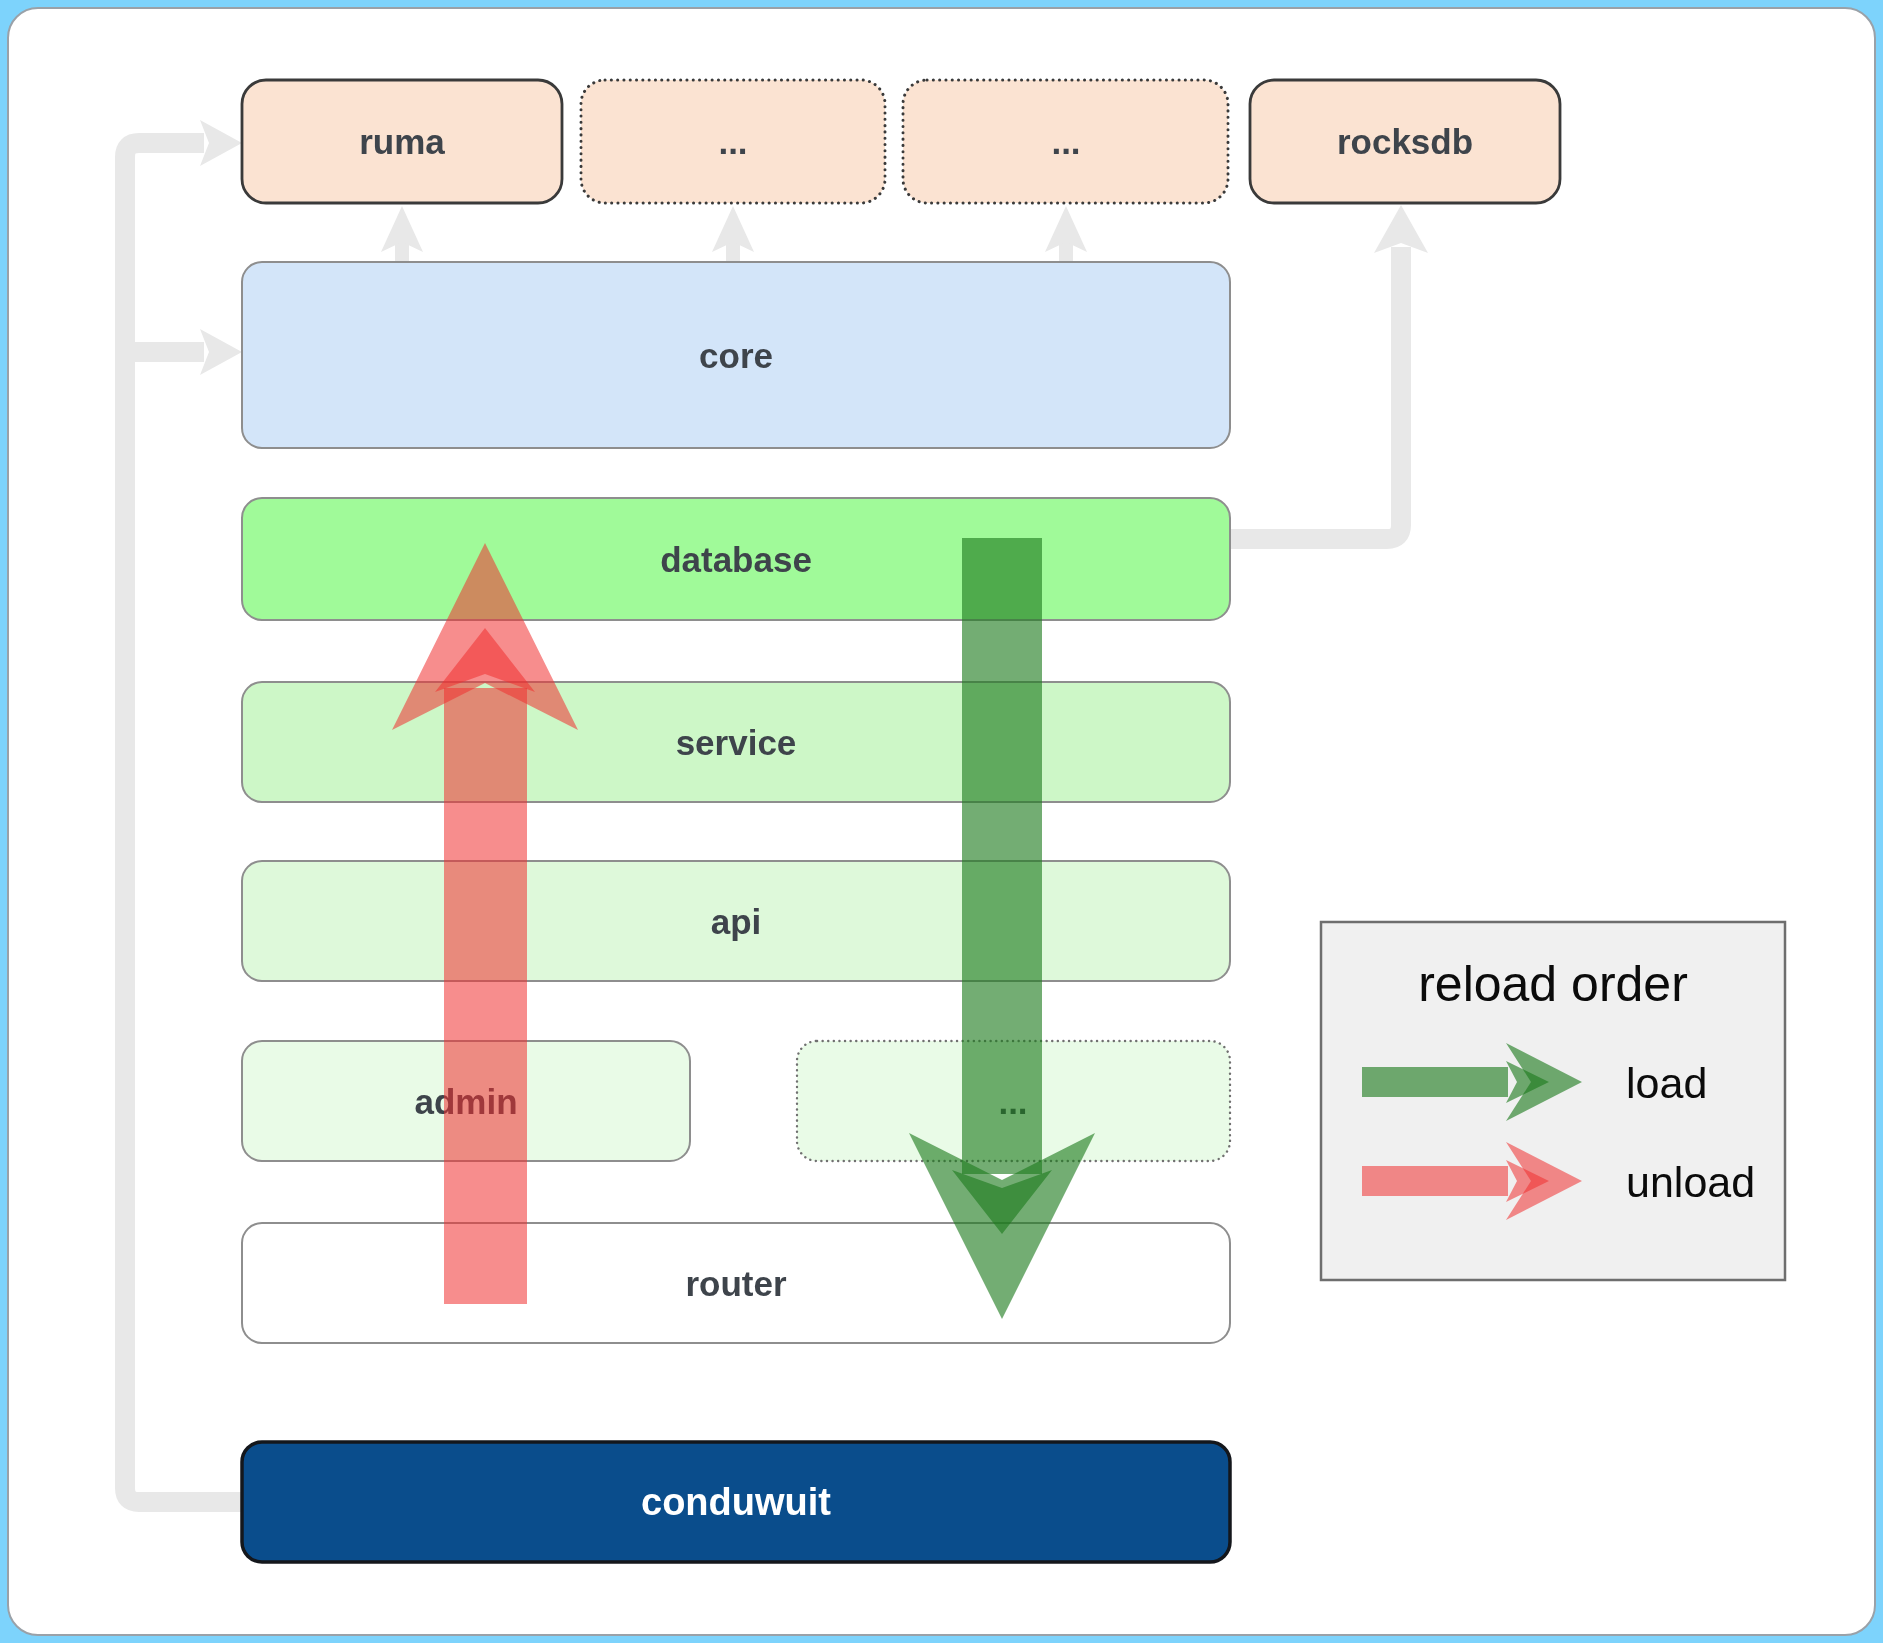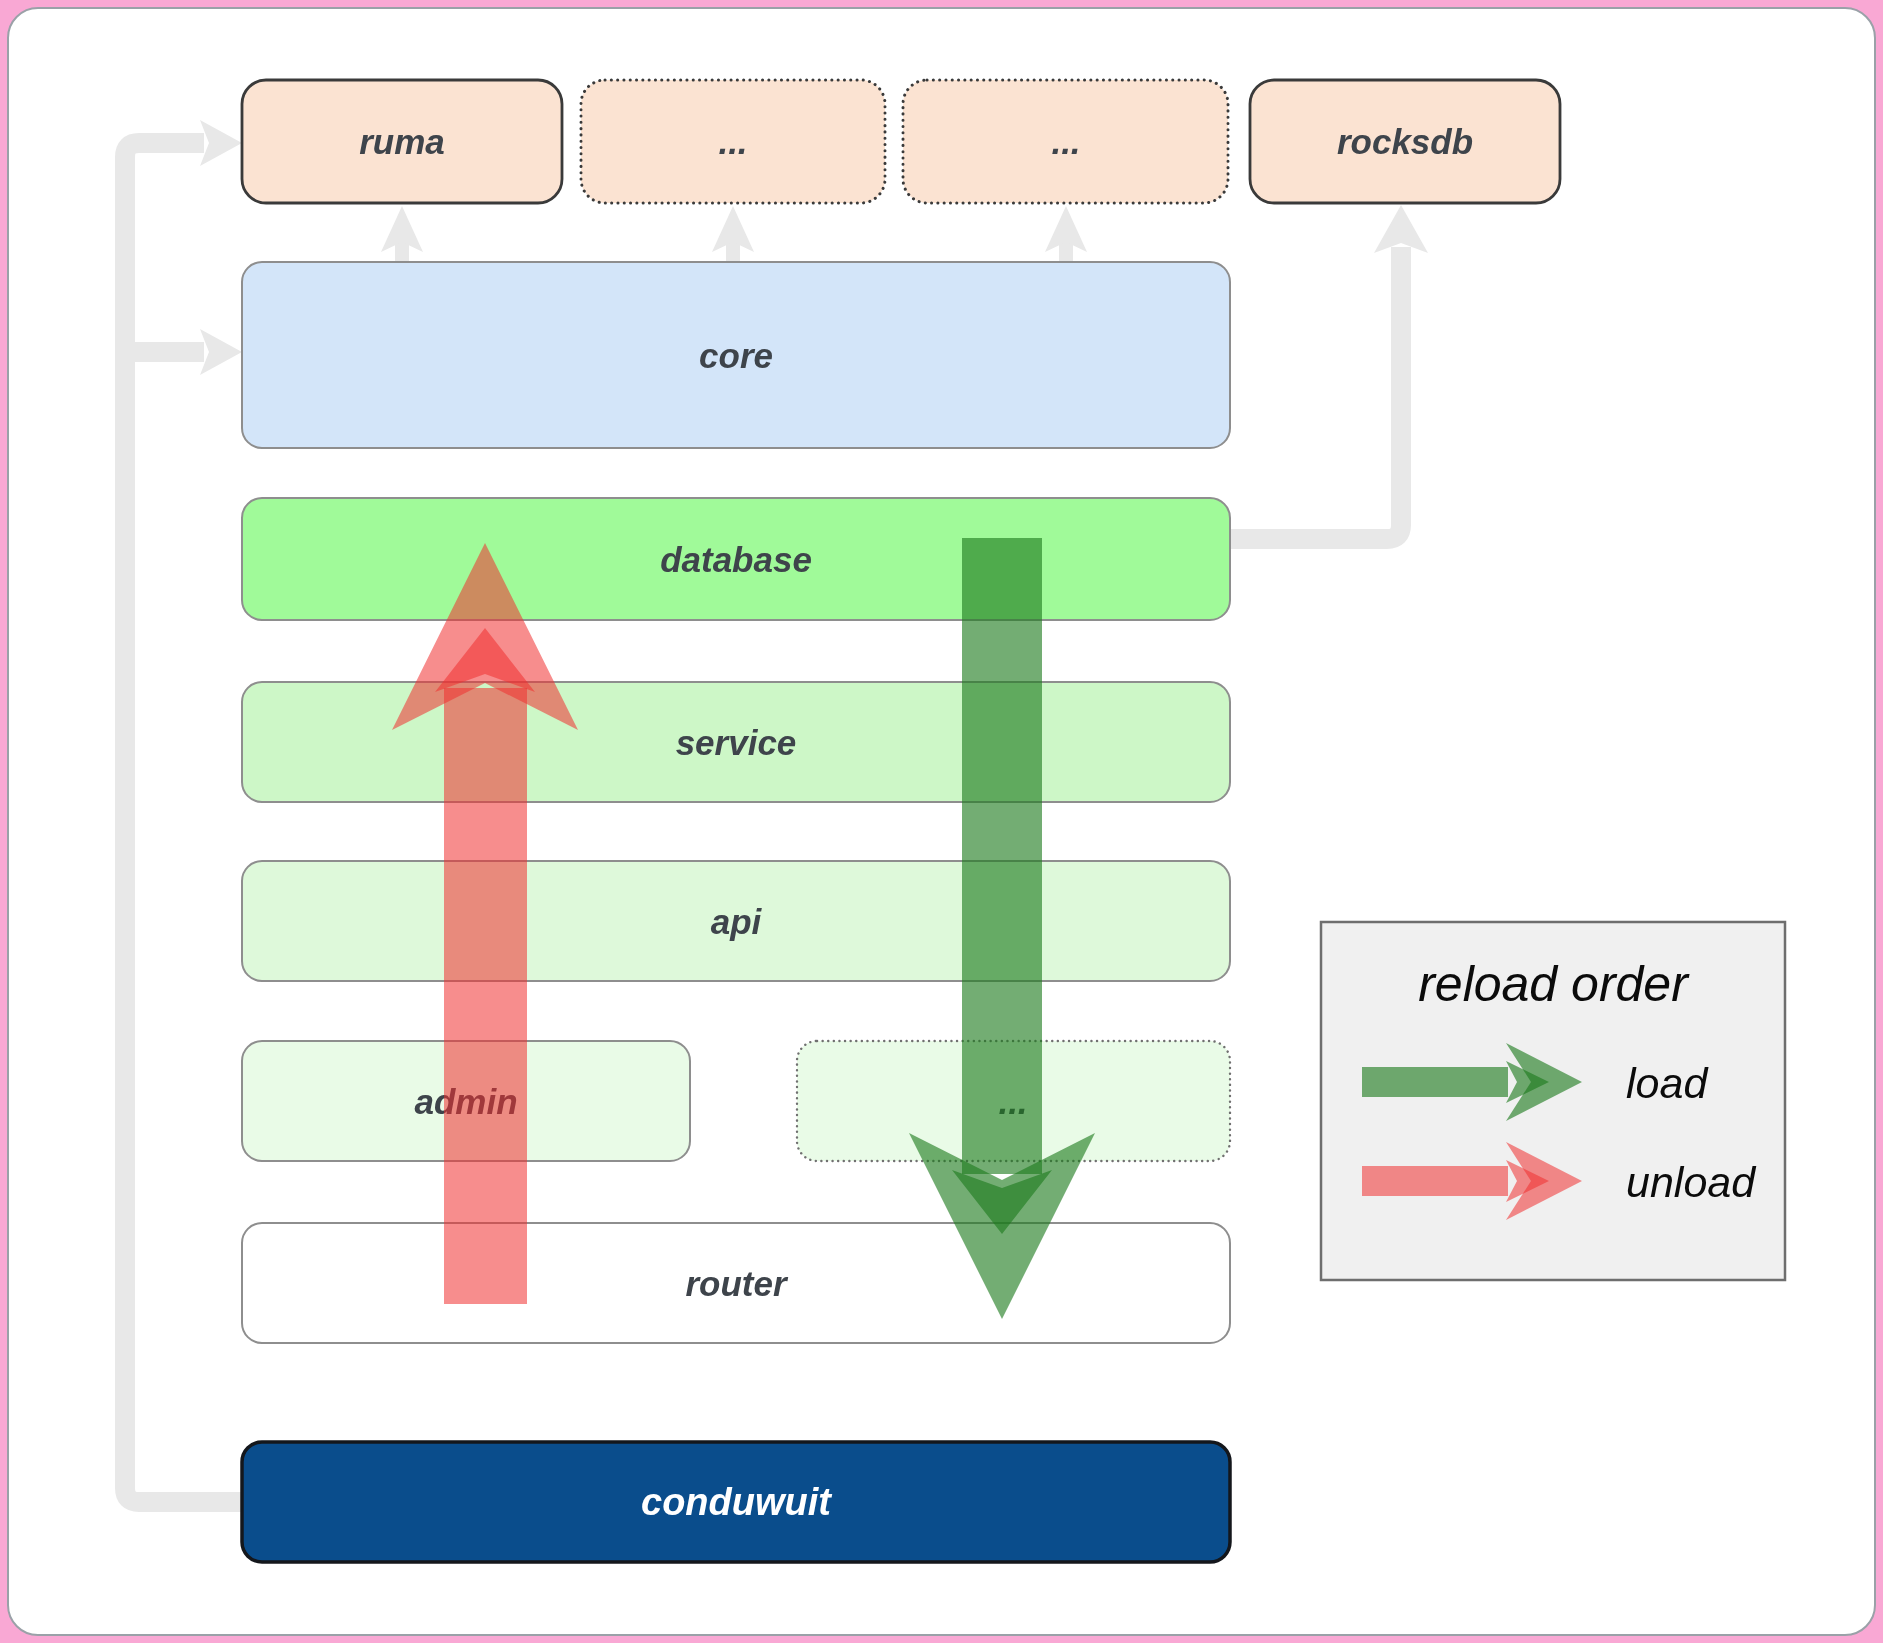--- a/index.html
+++ b/index.html
@@ -1,17 +1,17 @@
 <!DOCTYPE html>
 <html><head>
 <meta charset="utf-8">
 <style>
   html,body{margin:0;padding:0;background:#ffffff;}
-  .stage{position:relative;width:1883px;height:1643px;background:#f9a8d4;overflow:hidden;
-         font-family:"Liberation Sans",sans-serif;font-style:italic;}
+  .stage{position:relative;width:1883px;height:1643px;background:#7dd3fc;overflow:hidden;
+         font-family:"Liberation Sans",sans-serif;}
   svg{display:block;}
   
   .b-std{stroke:#8e8e8e;stroke-width:2;}
   .b-dep{stroke:#3a3a3a;stroke-width:2.8;}
   .b-dot{stroke:#3a3a3a;stroke-width:3;stroke-dasharray:0.1 6.2;stroke-linecap:round;}
   .b-dot-light{stroke:#707070;stroke-width:2.4;stroke-dasharray:0.1 5.5;stroke-linecap:round;}
   .b-condu{stroke:#14171c;stroke-width:3.5;}
   .b-legend{stroke:#6e6e6e;stroke-width:2.5;}
   .frame{fill:#ffffff;stroke:#9aa1a8;stroke-width:2;}
   

